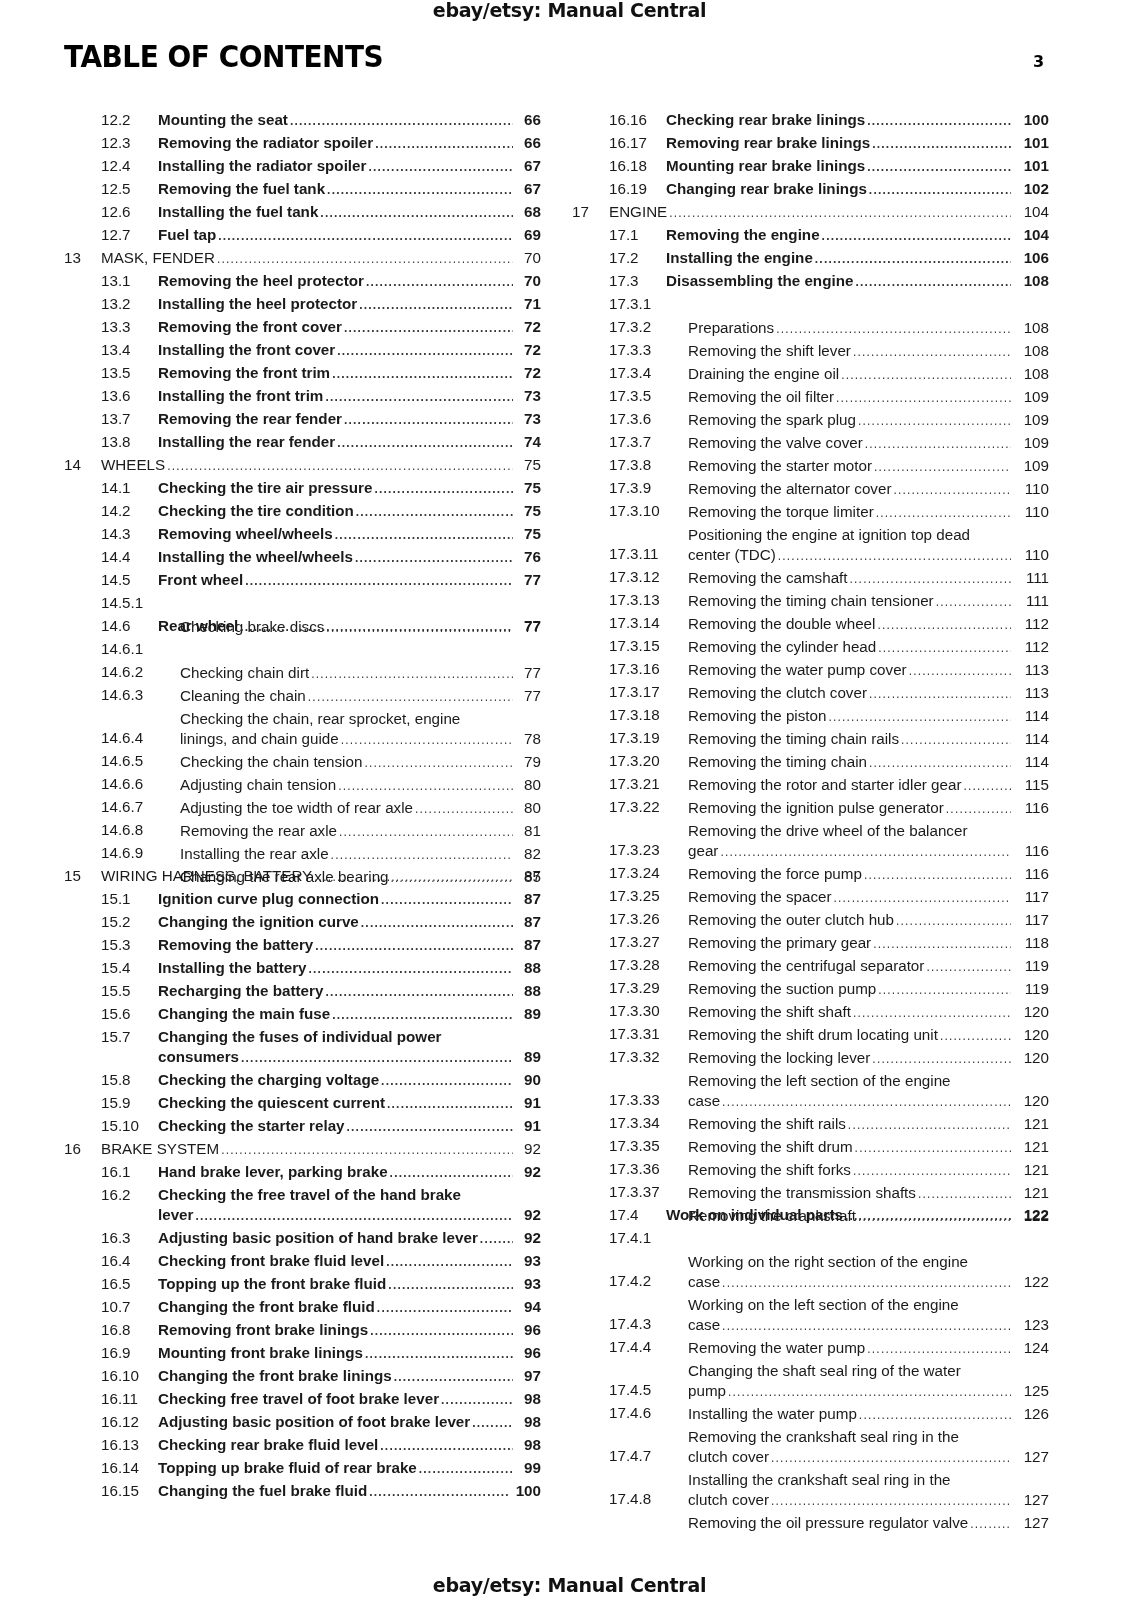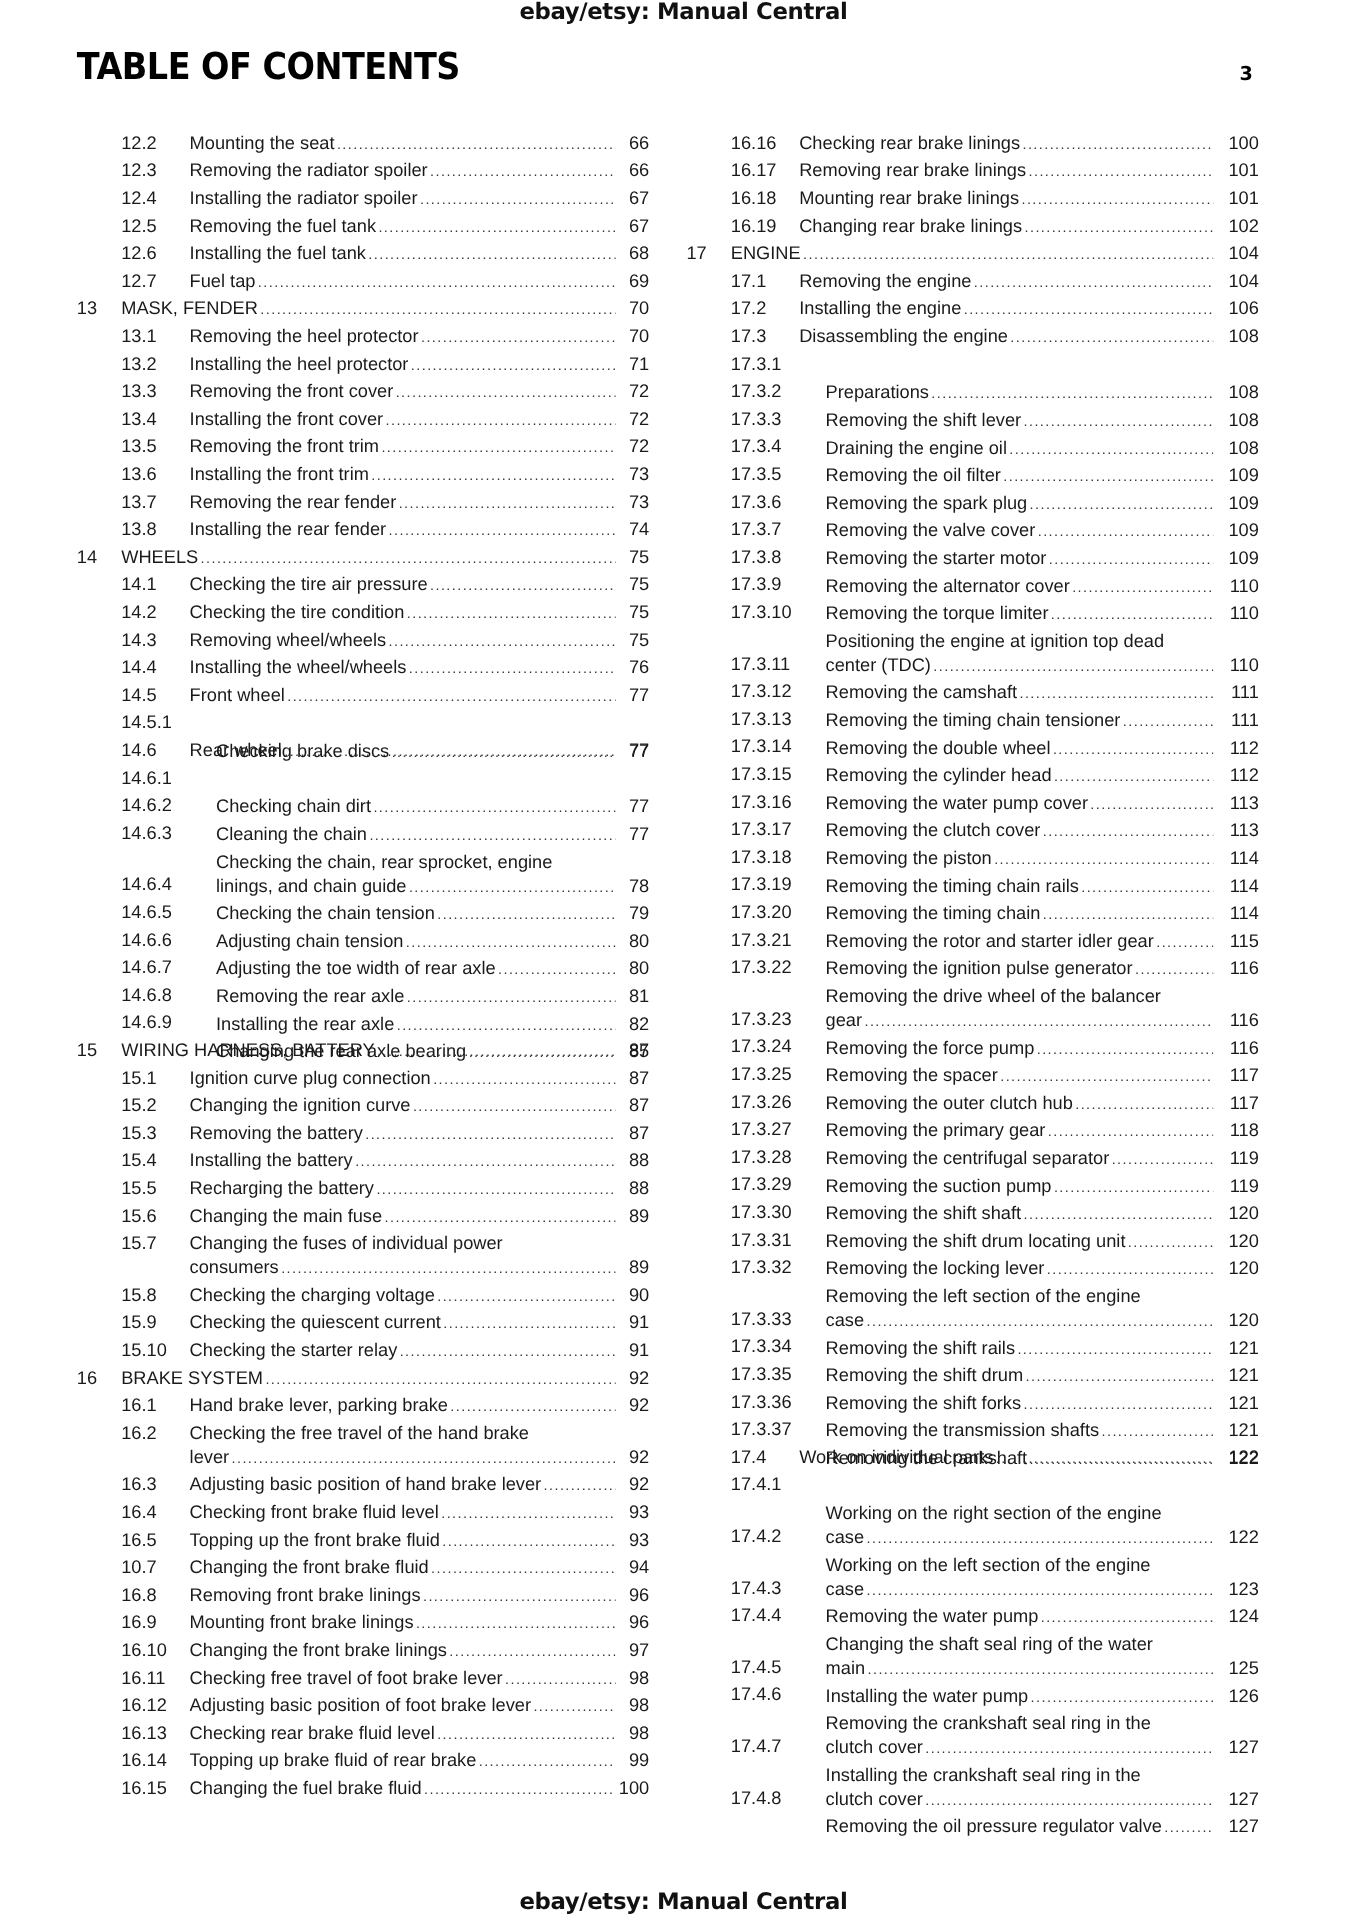--- a/index.html
+++ b/index.html
@@ -12,21 +12,21 @@
   .col { position: absolute; top: 108px; }
   .col-left { left: 64px; width: 477px; }
   .col-right { left: 572px; width: 477px; }
   .entry { position: relative; font-size: 15.2px; line-height: 23px; height: 23px; }
   .entry.wrap { height: 43px; }
   .num { position: absolute; left: 0; top: 0; white-space: nowrap; }
   .lvl1 .num { left: 0; }
   .lvl2 .num, .lvl3 .num { left: 37px; }
   .body { position: absolute; right: 0; top: 0; }
   .lvl1 .body { left: 37px; }
-  .lvl2 .body { left: 94px; }
+  .lvl2 .body { left: 94px; font-weight: bold; }
   .lvl3 .body { left: 116px; margin-top: 24px; }
   .line { display: flex; align-items: baseline; white-space: nowrap; overflow: hidden; height: 23px; }
   .wrap .line1 { display: block; height: 20px; white-space: nowrap; }
   .title { flex: 0 0 auto; padding-right: 2px; }
   .leader { flex: 1 1 auto; overflow: hidden; white-space: nowrap; letter-spacing: 1.2px; color: #333; font-size: 12px; }
   .leader::before { content: "................................................................................................................................................"; }
   .pg { flex: 0 0 auto; padding-left: 6px; text-align: right; min-width: 22px; }
   .col-right .pg { min-width: 32px; }
 </style>
 </head>
@@ -1116,21 +1116,21 @@
           <span class="leader"></span>
           <span class="pg">124</span>
         </div>
       </div>
     </div>
     <div class="entry lvl3 wrap">
       <span class="num">17.4.4</span>
       <div class="body">
         <div class="line1">Changing the shaft seal ring of the water</div>
         <div class="line">
-          <span class="title">main</span>
+          <span class="title">pump</span>
           <span class="leader"></span>
           <span class="pg">125</span>
         </div>
       </div>
     </div>
     <div class="entry lvl3">
       <span class="num">17.4.5</span>
       <div class="body">
         <div class="line">
           <span class="title">Installing the water pump</span>

